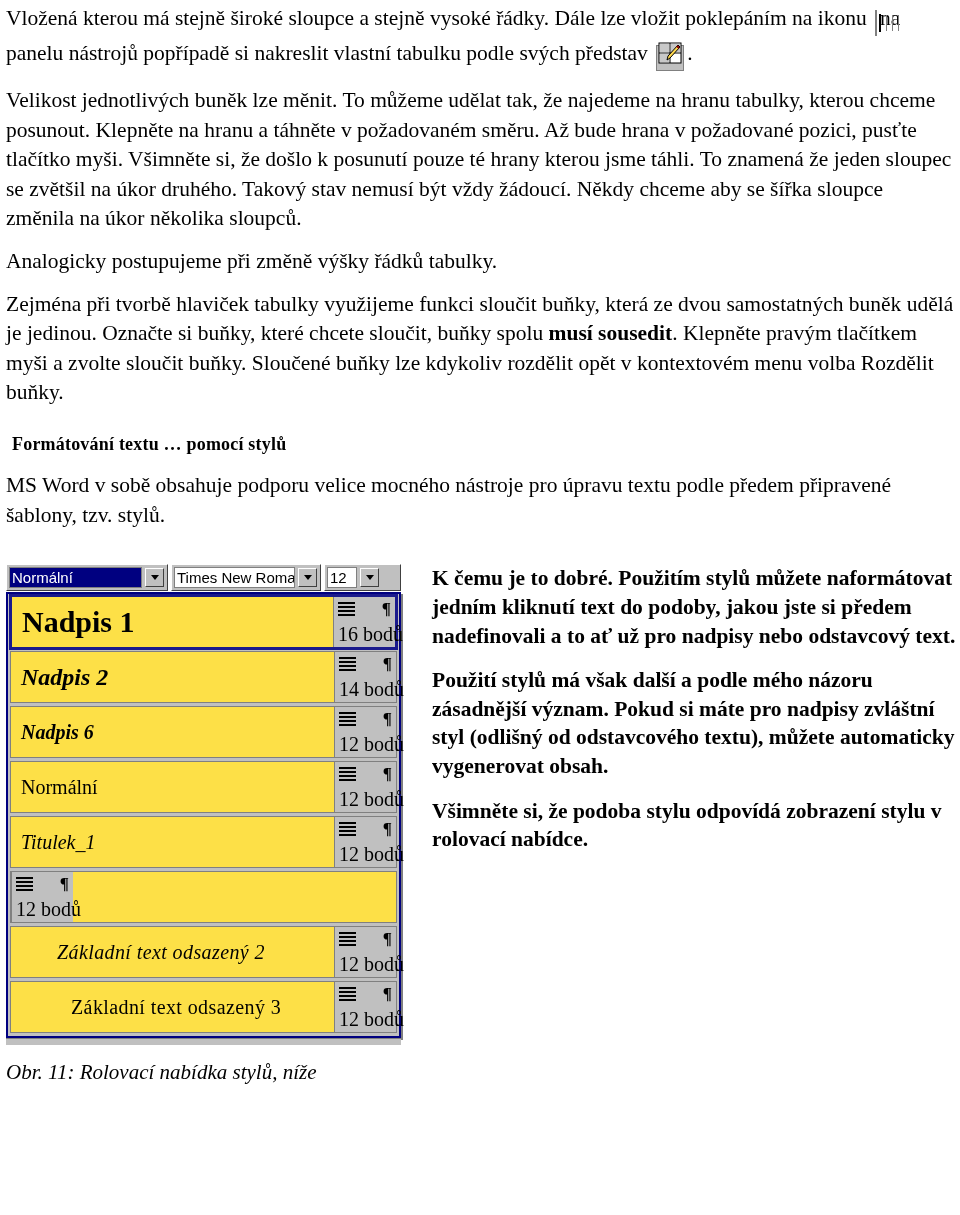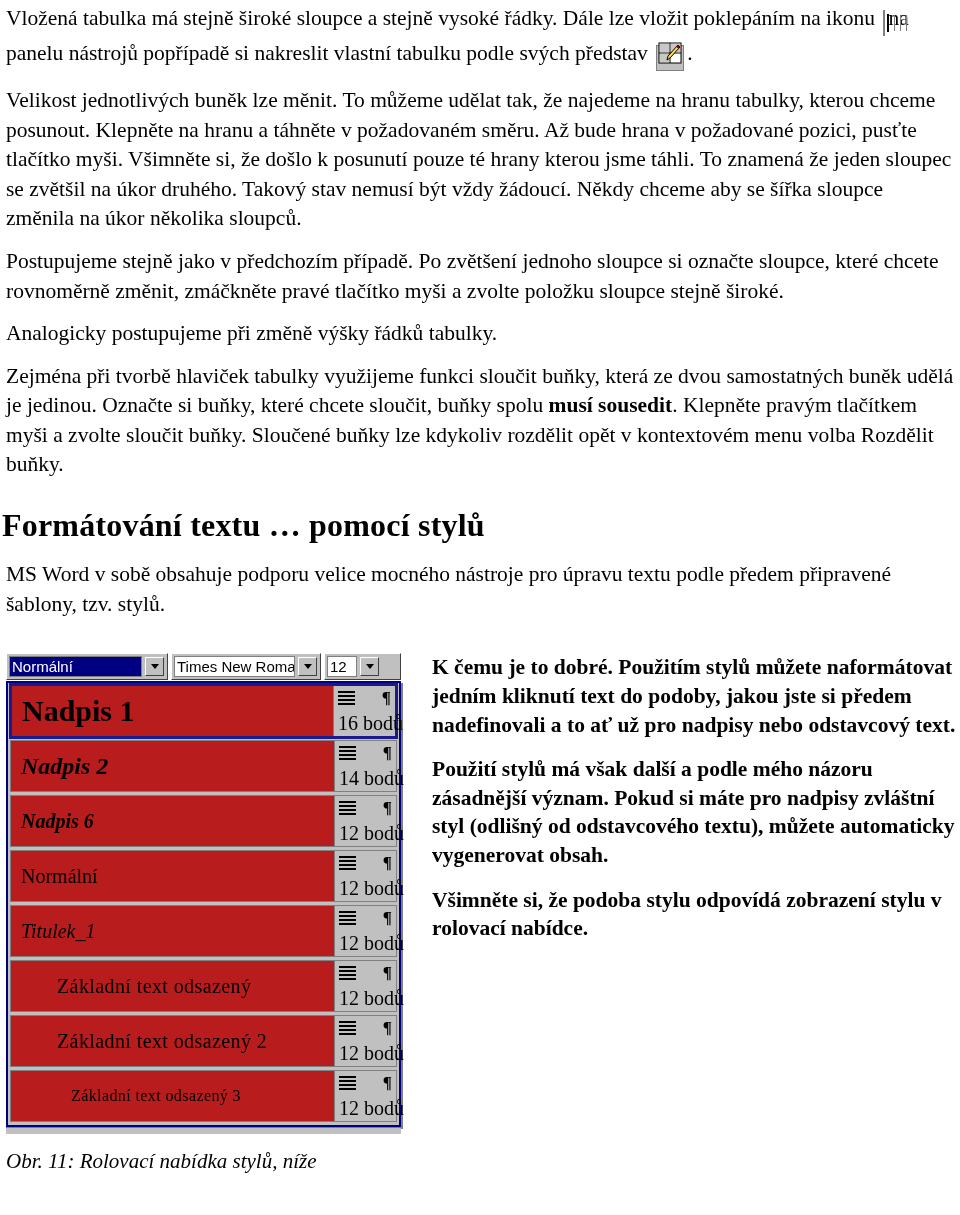--- a/index.html
+++ b/index.html
@@ -63,24 +63,24 @@
 
   .draw-icon {
     width: 28px; height: 26px;
     background: #c0c0c0;
     border: 1px solid #808080;
     position: relative;
     box-sizing: border-box;
   }
 
   h2.section-head {
-    font-size: 32px;
+    font-size: 18px;
     font-weight: bold;
     margin: 26px 0 16px 0;
-    padding: 0 2px;
+    padding: 0 12px;
     line-height: 1.2;
     letter-spacing: 0.2px;
   }
 
   
   .figure-row {
     position: relative;
     margin-top: 34px;
     padding: 0 24px;
   }
@@ -172,21 +172,21 @@
     border: 2px solid #000080;
     border-top: 2px solid #000080;
     background: #c0c0c0;
     box-sizing: border-box;
     padding: 2px 2px 0 2px;
     box-shadow: 2px 2px 0 #808080;
   }
   .style-item {
     display: flex;
     align-items: stretch;
-    background: #b91c1c;
+    background: #fde047;
     border: 1px solid #808080;
     margin-bottom: 3px;
     height: 52px;
     box-sizing: border-box;
     position: relative;
   }
   .style-item.selected {
     outline: 3px solid #1a1a8c;
     outline-offset: -1px;
     border-color: #ffffff;
@@ -260,42 +260,42 @@
   }
 
   
   .n-h1 { font-family: "Liberation Sans", "DejaVu Sans", sans-serif; font-size: 30px; font-weight: bold; }
   .n-h2 { font-family: "Liberation Sans", "DejaVu Sans", sans-serif; font-size: 24px; font-weight: bold; font-style: italic; }
   .n-h3 { font-family: "Liberation Sans", "DejaVu Sans", sans-serif; font-size: 20px; font-weight: bold; font-style: italic; }
   .n-normal { font-size: 20px; }
   .n-charfont { font-size: 20px; letter-spacing: 0.6px; }
   .n-titulek { font-size: 20px; font-style: italic; }
   .n-zt1 { font-size: 20px; padding-left: 46px !important; letter-spacing: 0.4px; }
-  .n-zt2 { font-size: 20px; padding-left: 46px !important; letter-spacing: 0.4px; }
-  .n-zt3 { font-size: 16px; padding-left: 60px !important; letter-spacing: 0.4px; }
+  .n-zt2 { font-size: 20px; font-style: italic; padding-left: 46px !important; letter-spacing: 0.4px; }
+  .n-zt3 { font-size: 20px; padding-left: 60px !important; letter-spacing: 0.4px; }
 
   .list-scroll-base {
     height: 6px;
     background: #c0c0c0;
     border-top: 1px solid #808080;
   }
 
   .caption {
     margin-top: 14px;
     font-size: 21px;
     font-style: italic;
     line-height: 1.3;
   }
 </style>
 </head>
 <body>
 
 <div class="page">
 
-  <p class="body-text p-first"><span>Vložená tabulka má stejně široké sloupce a stejně vysoké řádky. Dále lze vložit poklepáním na ikonu</span>
+  <p class="body-text p-first"><span>Vložená kterou má stejně široké sloupce a stejně vysoké řádky. Dále lze vložit poklepáním na ikonu</span>
     <span class="inline-icon">
       <span class="tbl-icon">
         <span class="grid">
           <span class="hdr"></span>
           <span class="vline" style="left:6px"></span>
           <span class="vline" style="left:12px"></span>
           <span class="vline" style="left:18px"></span>
           <span class="hline" style="top:9px"></span>
           <span class="hline" style="top:14px"></span>
         </span>
@@ -311,21 +311,20 @@
           <line x1="13" y1="2" x2="13" y2="22" stroke="#000000" stroke-width="1"></line>
           <line x1="2" y1="12" x2="24" y2="12" stroke="#000000" stroke-width="1"></line>
           <path d="M21 4 L23 6 L13 17 L10 19 L11 15 Z" fill="#ffd84d" stroke="#000000" stroke-width="1"></path>
           <path d="M20 5 L22 7" stroke="#8b0000" stroke-width="2"></path>
         </svg>
       </span>
     </span><span>.</span></p>
 
   <p class="body-text">Velikost jednotlivých buněk lze měnit. To můžeme udělat tak, že najedeme na hranu tabulky, kterou chceme posunout. Klepněte na hranu a táhněte v požadovaném směru. Až bude hrana v požadované pozici, pusťte tlačítko myši. Všimněte si, že došlo k posunutí pouze té hrany kterou jsme táhli. To znamená že jeden sloupec se zvětšil na úkor druhého. Takový stav nemusí být vždy žádoucí. Někdy chceme aby se šířka sloupce změnila na úkor několika sloupců.</p>
 
-  <p class="body-text">Postupujeme stejně jako v předchozím případě. Po zvětšení jednoho sloupce si označte sloupce, které chcete rovnoměrně změnit, zmáčkněte pravé tlačítko myši a zvolte položku sloupce stejně široké.</p>
 
   <p class="body-text">Analogicky postupujeme při změně výšky řádků tabulky.</p>
 
   <p class="body-text"><span>Zejména při tvorbě hlaviček tabulky využijeme funkci sloučit buňky, která ze dvou samostatných buněk udělá je jedinou. Označte si buňky, které chcete sloučit, buňky spolu </span><span class="bold">musí sousedit</span><span>. Klepněte pravým tlačítkem myši a zvolte sloučit buňky. Sloučené buňky lze kdykoliv rozdělit opět v kontextovém menu volba Rozdělit buňky.</span></p>
 
   <h2 class="section-head">Formátování textu … pomocí stylů</h2>
 
   <p class="body-text">MS Word v sobě obsahuje podporu velice mocného nástroje pro úpravu textu podle předem připravené šablony, tzv. stylů.</p>
 
   <div class="figure-row">
@@ -431,21 +430,20 @@
                     <i></i>
                     <i></i>
                   </span>
                 <span class="pilcrow">¶</span>
               </div>
               <div class="pts">12 bodů</div>
             </div>
           </div>
 
           <div class="style-item">
-            <div class="name n-zt1">Základní text odsazený</div>
             <div class="meta">
               <div class="meta-top">
                 <span class="lines-icon">
                     <i></i>
                     <i></i>
                     <i></i>
                     <i></i>
                   </span>
                 <span class="pilcrow">¶</span>
               </div>

